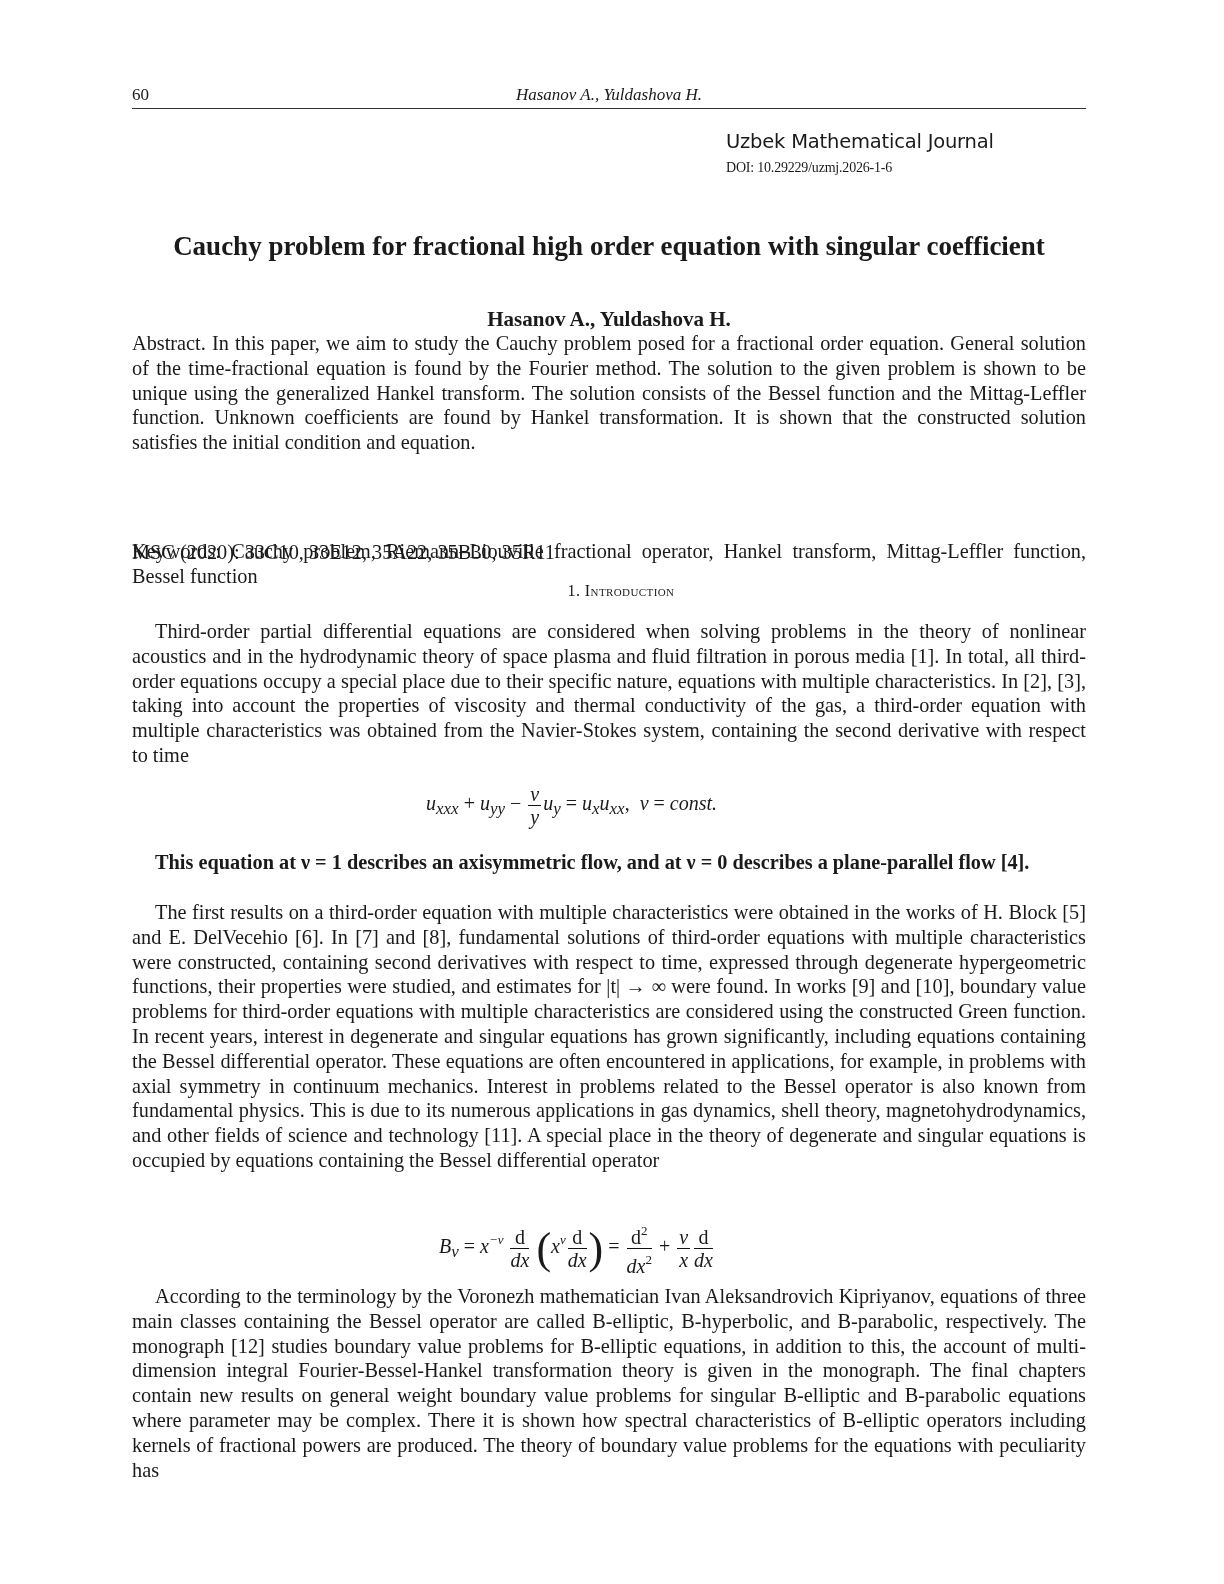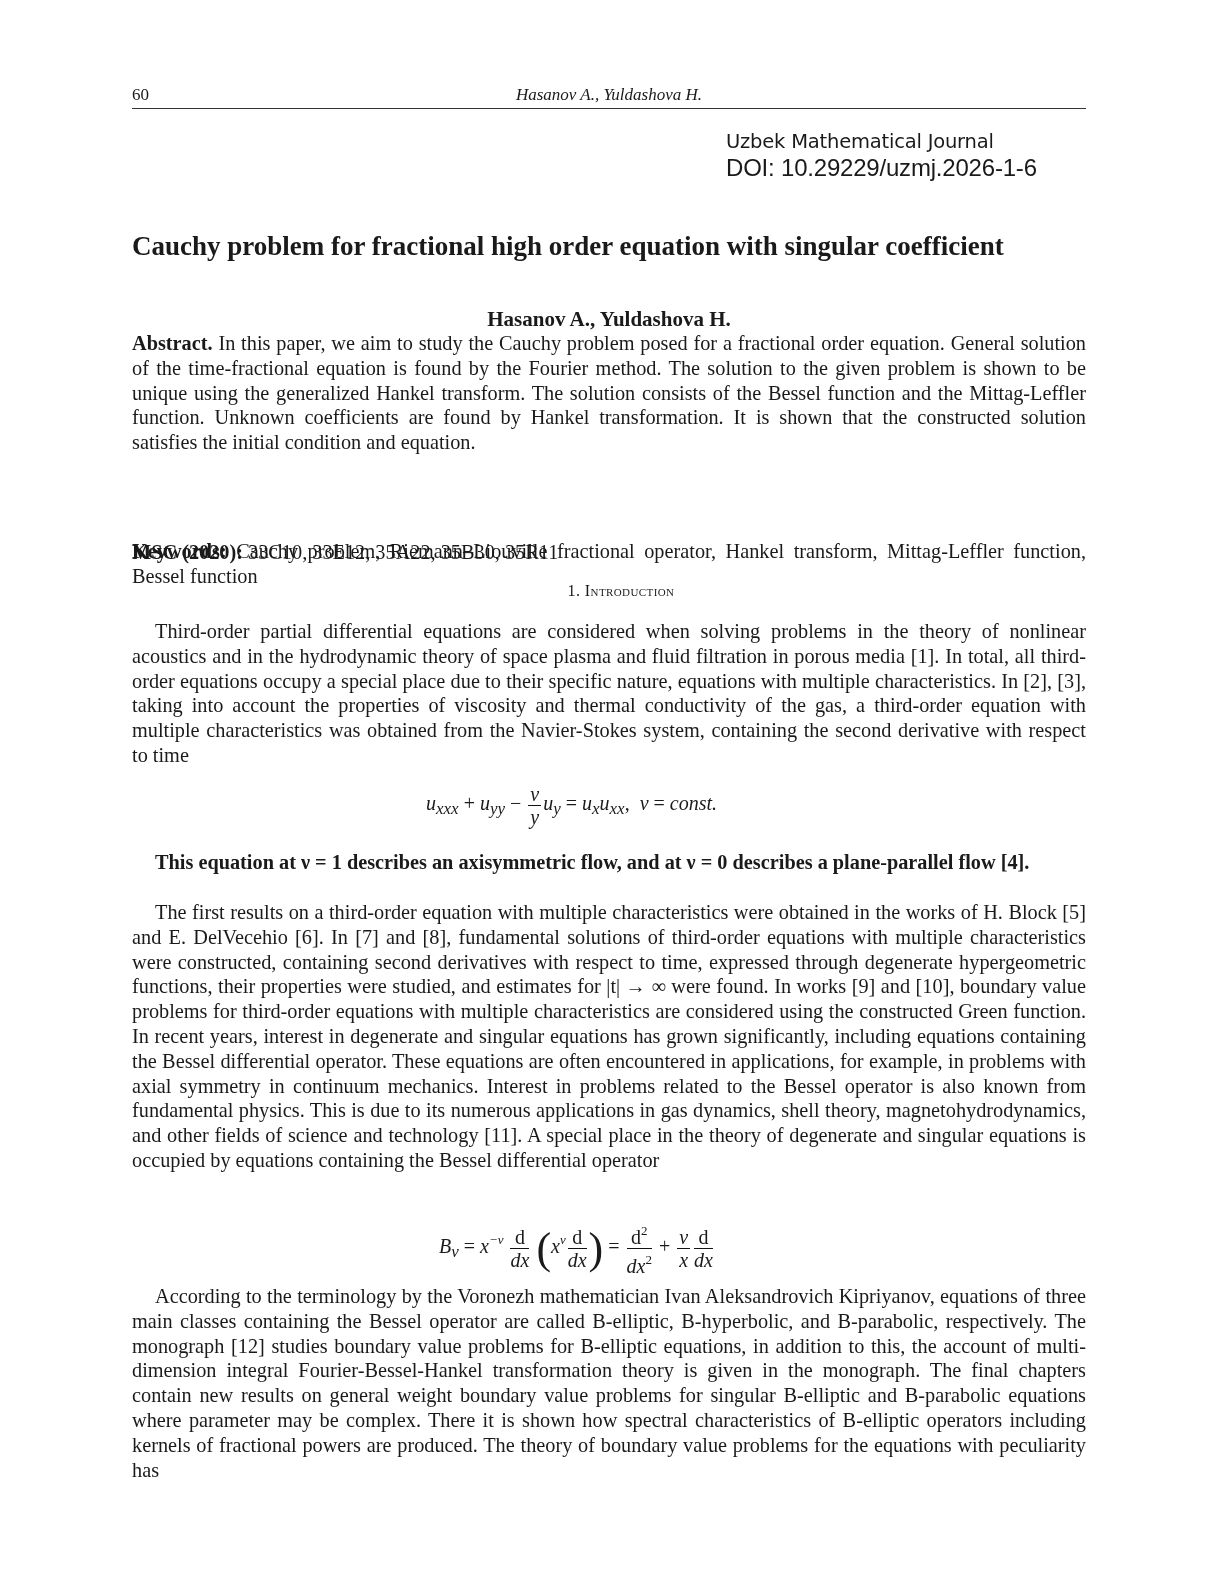--- a/index.html
+++ b/index.html
@@ -5,28 +5,28 @@
   html, body { margin: 0; padding: 0; background: #ffffff; }
   body { width: 1224px; height: 1584px; position: relative; overflow: hidden;
          font-family: "Liberation Serif", "DejaVu Serif", serif; color: #1a1a1a; }
   .page { position: absolute; left: 132px; top: 0; width: 954px; }
   .running-head { position: absolute; top: 84px; left: 0; width: 954px; height: 24px;
                   border-bottom: 1px solid #333; font-size: 17px; line-height: 22px; }
   .running-head .pgnum { position: absolute; left: 0; top: 0; }
   .running-head .authors-italic { position: absolute; left: 0; right: 0; text-align: center; font-style: italic; }
   .journal-box { position: absolute; left: 594px; top: 129px; font-family: "DejaVu Sans", "Liberation Sans", sans-serif;
                  font-size: 19.5px; line-height: 26px; letter-spacing: -0.2px; }
-  .journal-box .doi { font-family: Liberation Sans, sans-serif; font-size: 24px; }
-  .title { position: absolute; top: 232px; left: 0; width: 954px; text-align: left; font-weight: bold;
+  .journal-box .doi { font-family: Liberation Serif, serif; font-size: 14px; }
+  .title { position: absolute; top: 232px; left: 0; width: 954px; text-align: center; font-weight: bold;
            font-size: 27px; line-height: 28px; }
   .authors { position: absolute; top: 307px; left: 0; width: 954px; text-align: center; font-weight: bold;
              font-size: 21px; }
   .para { position: absolute; left: 0; width: 954px; font-size: 20.3px; line-height: 24.8px; text-align: justify; }
   .para.indent { text-indent: 23px; }
-  .para b { font-weight: bold; }
+  .para b { font-weight: normal; }
   .abstract { top: 331px; }
   .keywords { top: 491px; margin-top: 48px; }
   .msc { top: 540px; }
   .section { position: absolute; top: 582px; left: 12px; width: 954px; text-align: center; font-size: 16px; letter-spacing: 0.4px; }
   .section .sc { font-variant: small-caps; }
   .p1 { top: 619px; }
   .eq1 { position: absolute; top: 783px; left: 294px; font-size: 20px; font-style: italic; height: 60px; }
   .p2 { top: 850px; font-weight: bold; }
   .p3 { top: 900px; }
   .eq2 { position: absolute; top: 1220px; left: 307px; font-size: 20px; height: 60px; }

